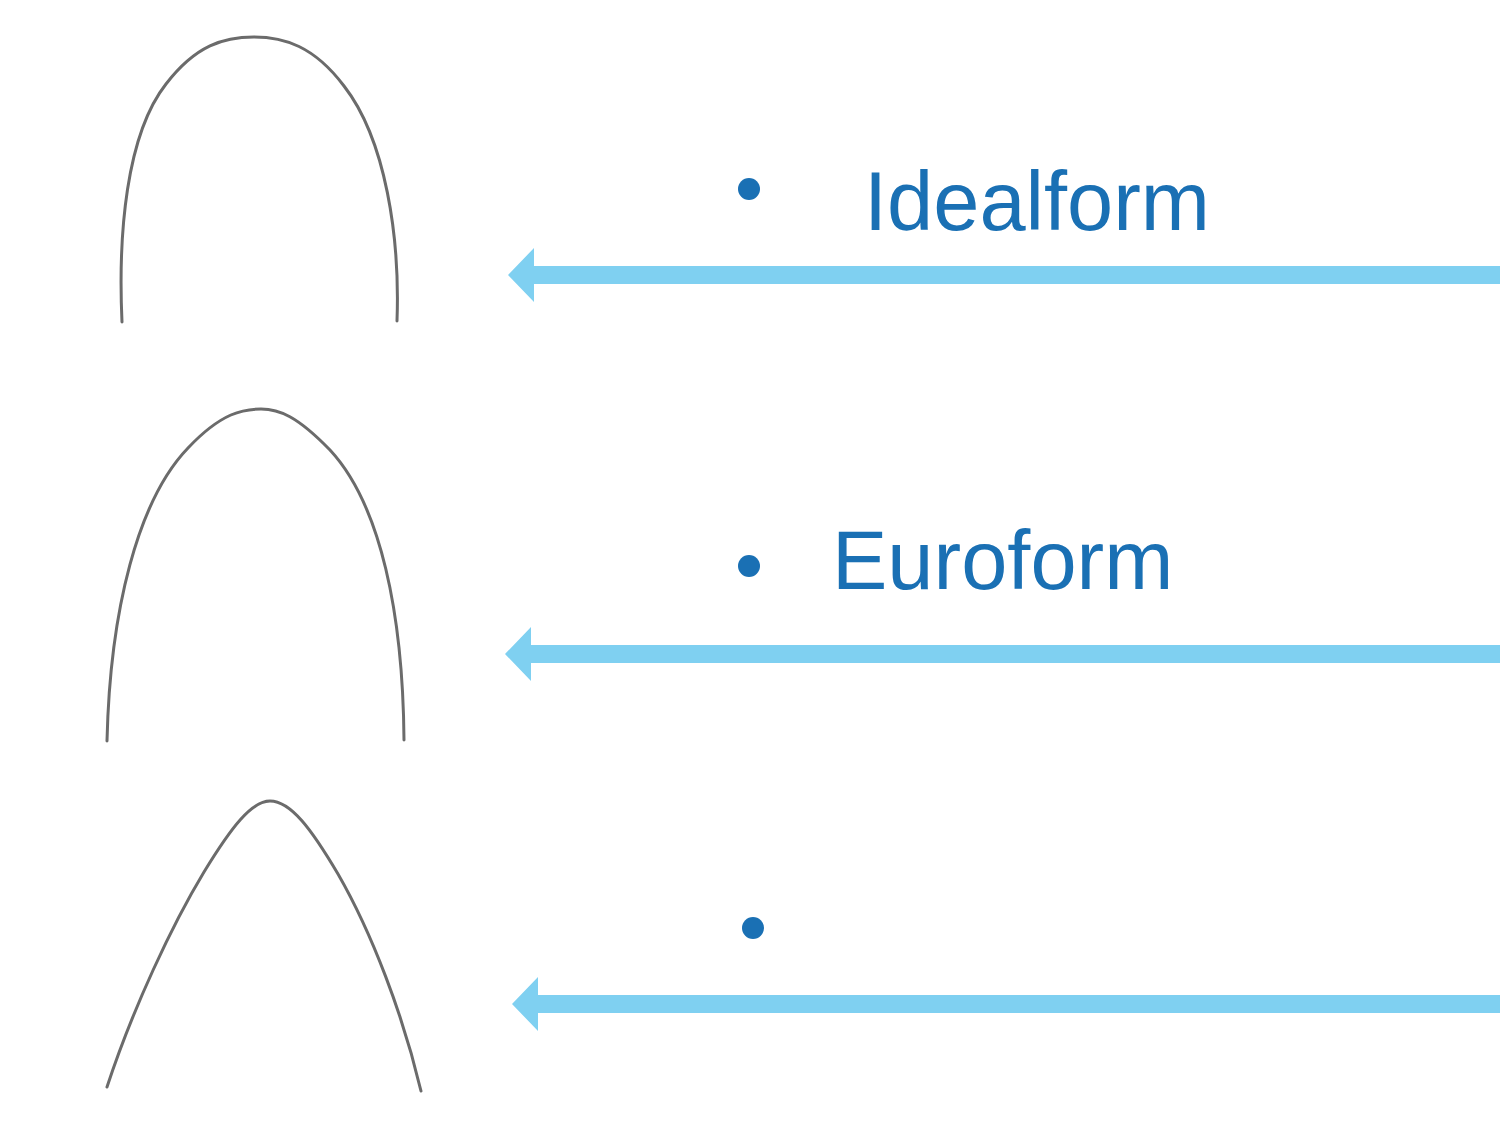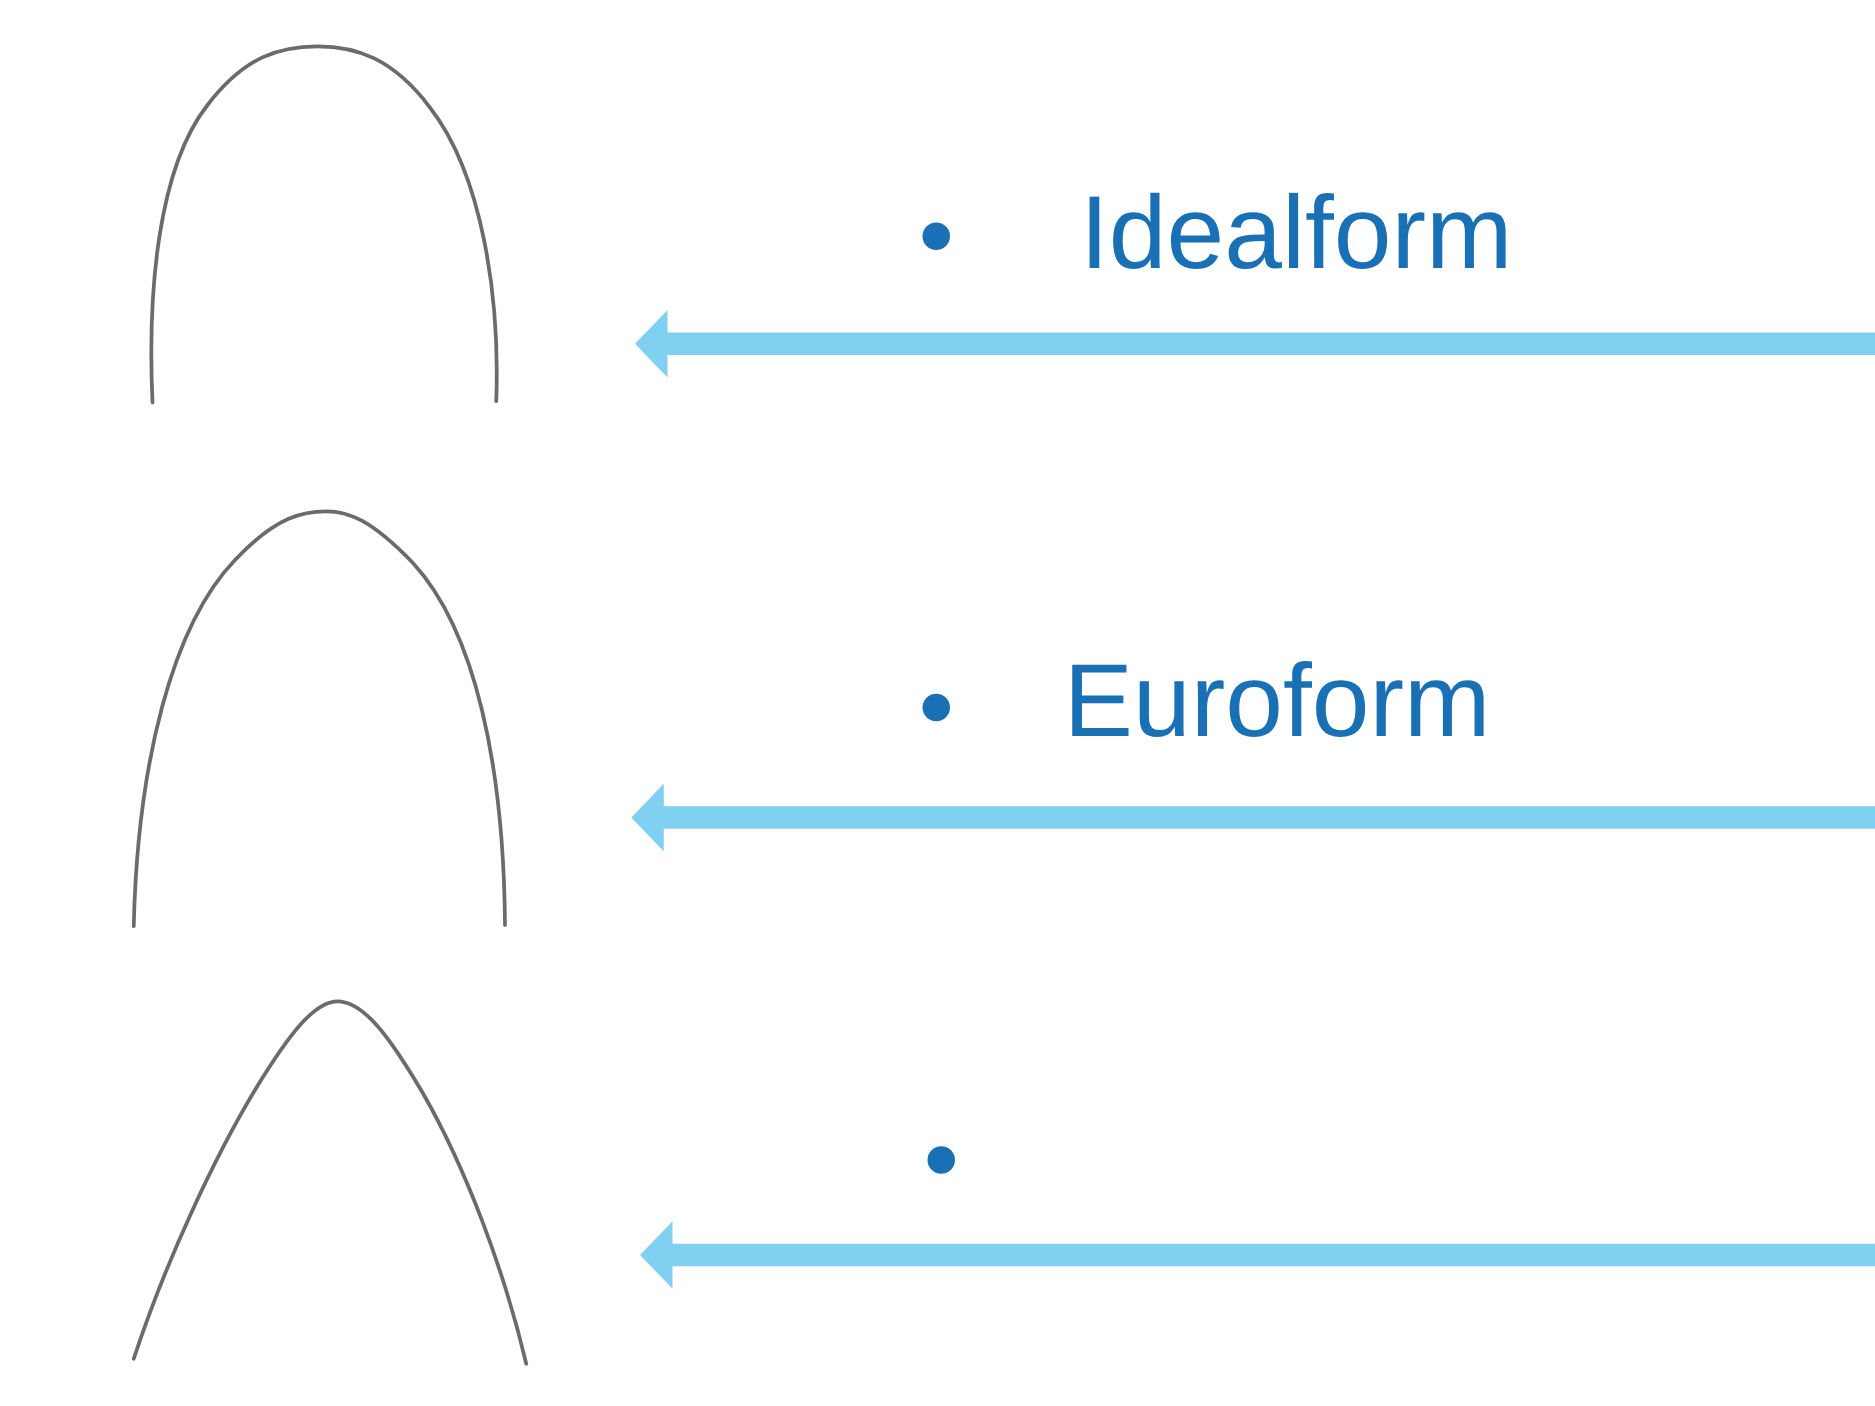--- a/index.html
+++ b/index.html
@@ -43,25 +43,25 @@
     white-space:nowrap;
   }
   .arrow{
     position:absolute;
     width:995px; height:58px;
   }
   .arrow polygon{ fill:var(--arrow-blue); }
 
   
   .row1 .bullet{ left:738px; top:178px; }
-  .row1 .label{ left:864px; top:144px; }
+  .row1 .label{ left:864px; top:160px; }
   .arrow1{ left:508px; top:247px; }
   
   .row2 .bullet{ left:738px; top:555px; }
-  .row2 .label{ left:851px; top:519px; }
+  .row2 .label{ left:832px; top:519px; }
   .arrow2{ left:505px; top:626px; }
   
   .row3 .bullet{ left:742px; top:917px; }
   .row3 .label{ left:870px; top:883px; }
   .arrow3{ left:512px; top:976px; }
 </style>
 </head>
 <body>
 
 <div class="slide">

